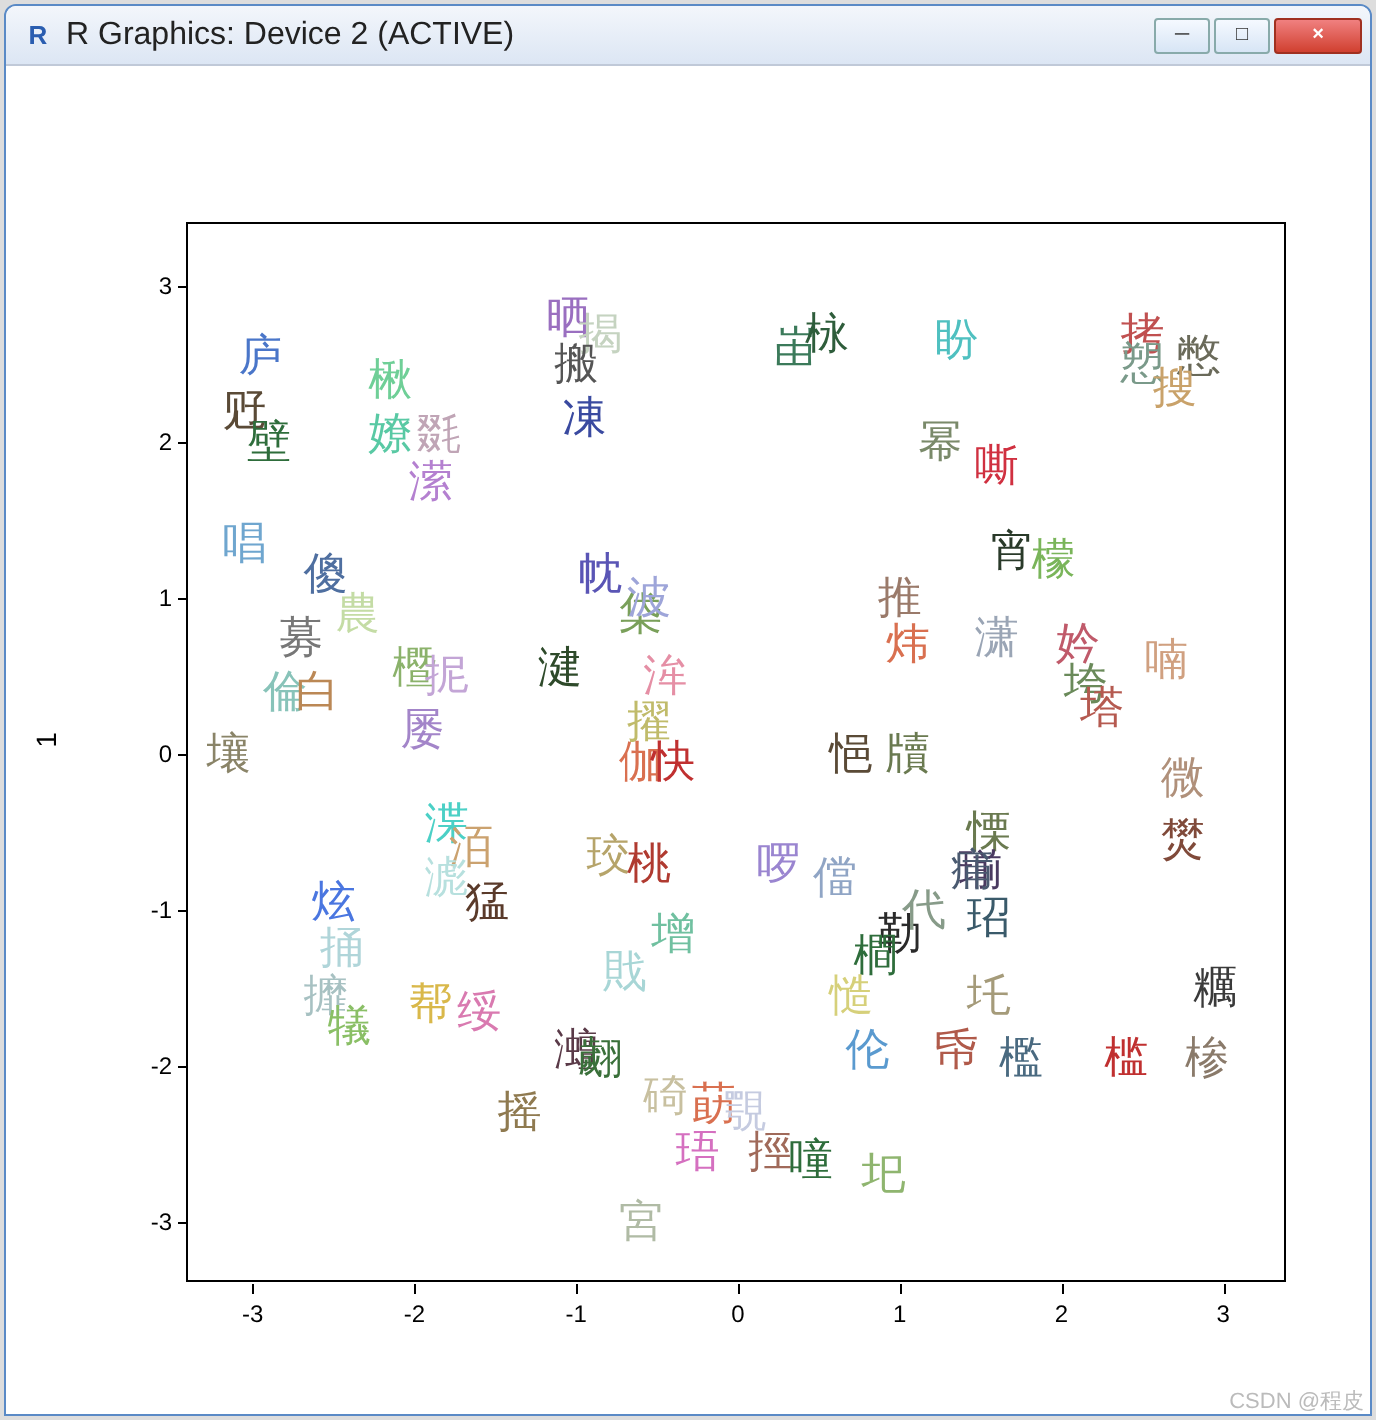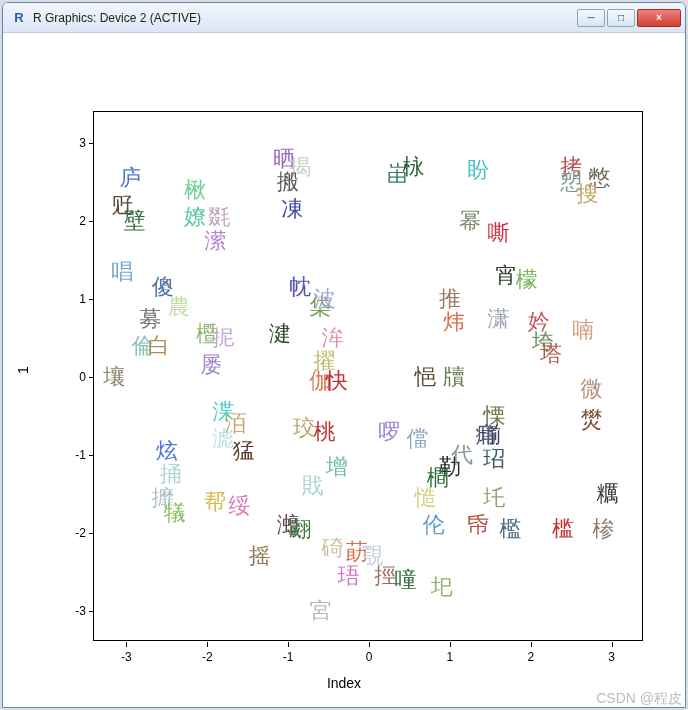--- a/index.html
+++ b/index.html
@@ -1,52 +1,51 @@
 <!DOCTYPE html>
 <html><head>
 <meta charset="utf-8">
 <style>
   * { box-sizing: border-box; margin: 0; padding: 0; }
   body { font-family: "Segoe UI", Tahoma, sans-serif; background: #ddd; width: 688px; height: 710px; position: relative; }
   .window { width: 684px; height: 706px; margin: 2px; background: #fff; border: 1px solid #5a8ac6; border-radius: 6px 6px 0 0; overflow: hidden; position: relative; }
   .titlebar { height: 30px; background: linear-gradient(#f3f6fb,#dce6f4); display: flex; align-items: center; padding: 0 4px 0 8px; border-bottom: 1px solid #c0c9d8; }
   .app-icon { width: 16px; height: 16px; margin-right: 6px; display: inline-flex; align-items: center; justify-content: center; font-weight: bold; color: #2a5db0; font-size: 13px; }
-  .title-text { flex: 1; font-size: 12px; color: #222; }
+  .title-text { flex: 1; font-size: 16px; color: #222; }
   .win-btns { display: flex; gap: 0; }
   .win-btn { width: 28px; height: 18px; border: 1px solid #8aa; background: linear-gradient(#f5f9ff,#d7e5f5); border-radius: 2px; margin-left: 2px; display: flex; align-items: center; justify-content: center; font-size: 10px; color: #333; cursor: pointer; }
   .win-btn.close { background: linear-gradient(#f08080,#d04030); border-color: #a03020; color: #fff; font-weight: bold; width: 44px; }
   .plot-area { position: absolute; top: 30px; left: 0; right: 0; bottom: 0; background: #fff; }
   .chart-title { text-align: center; font-size: 15px; color: #000; position: absolute; top: 28px; left: 0; right: 0; }
   .plot-box { position: absolute; left: 90px; top: 78px; width: 550px; height: 530px; border: 1px solid #000; }
   .xlabel { position: absolute; bottom: 16px; left: 0; right: 0; text-align: center; font-size: 14px; color: #000; }
   .ylabel { position: absolute; left: 16px; top: 50%; transform: translateY(-50%) rotate(-90deg); font-size: 14px; color: #000; }
   .x-tick { position: absolute; font-size: 12px; color: #000; transform: translateX(-50%); }
   .y-tick { position: absolute; font-size: 12px; color: #000; transform: translateY(-50%); text-align: right; width: 30px; }
   .tick-line-x { position: absolute; width: 1px; height: 5px; background: #000; }
   .tick-line-y { position: absolute; height: 1px; width: 5px; background: #000; }
   .point { position: absolute; font-size: 22px; transform: translate(-50%,-50%); font-family: "SimSun","Microsoft YaHei",serif; white-space: nowrap; }
-  .watermark { position: absolute; right: 6px; bottom: 2px; font-size: 14px; color: #bbb; }
+  .watermark { position: absolute; right: 6px; bottom: 2px; font-size: 11px; color: #bbb; }
 </style>
 </head>
 <body>
 
 <div class="window">
   <div class="titlebar">
     <span class="app-icon">R</span>
     <span class="title-text">R Graphics: Device 2 (ACTIVE)</span>
     <div class="win-btns">
       <div class="win-btn">─</div>
       <div class="win-btn">□</div>
       <div class="win-btn close">×</div>
     </div>
   </div>
 
   <div class="plot-area">
     <div class="ylabel">1</div>
-    <div class="xlabel">Index</div>
     <div class="plot-box" id="plotbox">
         <div class="tick-line-x" style="left: 32.3529px; top: 530px;"></div>
         <div class="x-tick" style="left: 32.3529px; top: 538px;">-3</div>
         <div class="tick-line-x" style="left: 113.235px; top: 530px;"></div>
         <div class="x-tick" style="left: 113.235px; top: 538px;">-2</div>
         <div class="tick-line-x" style="left: 194.118px; top: 530px;"></div>
         <div class="x-tick" style="left: 194.118px; top: 538px;">-1</div>
         <div class="tick-line-x" style="left: 275px; top: 530px;"></div>
         <div class="x-tick" style="left: 275px; top: 538px;">0</div>
         <div class="tick-line-x" style="left: 355.882px; top: 530px;"></div>

